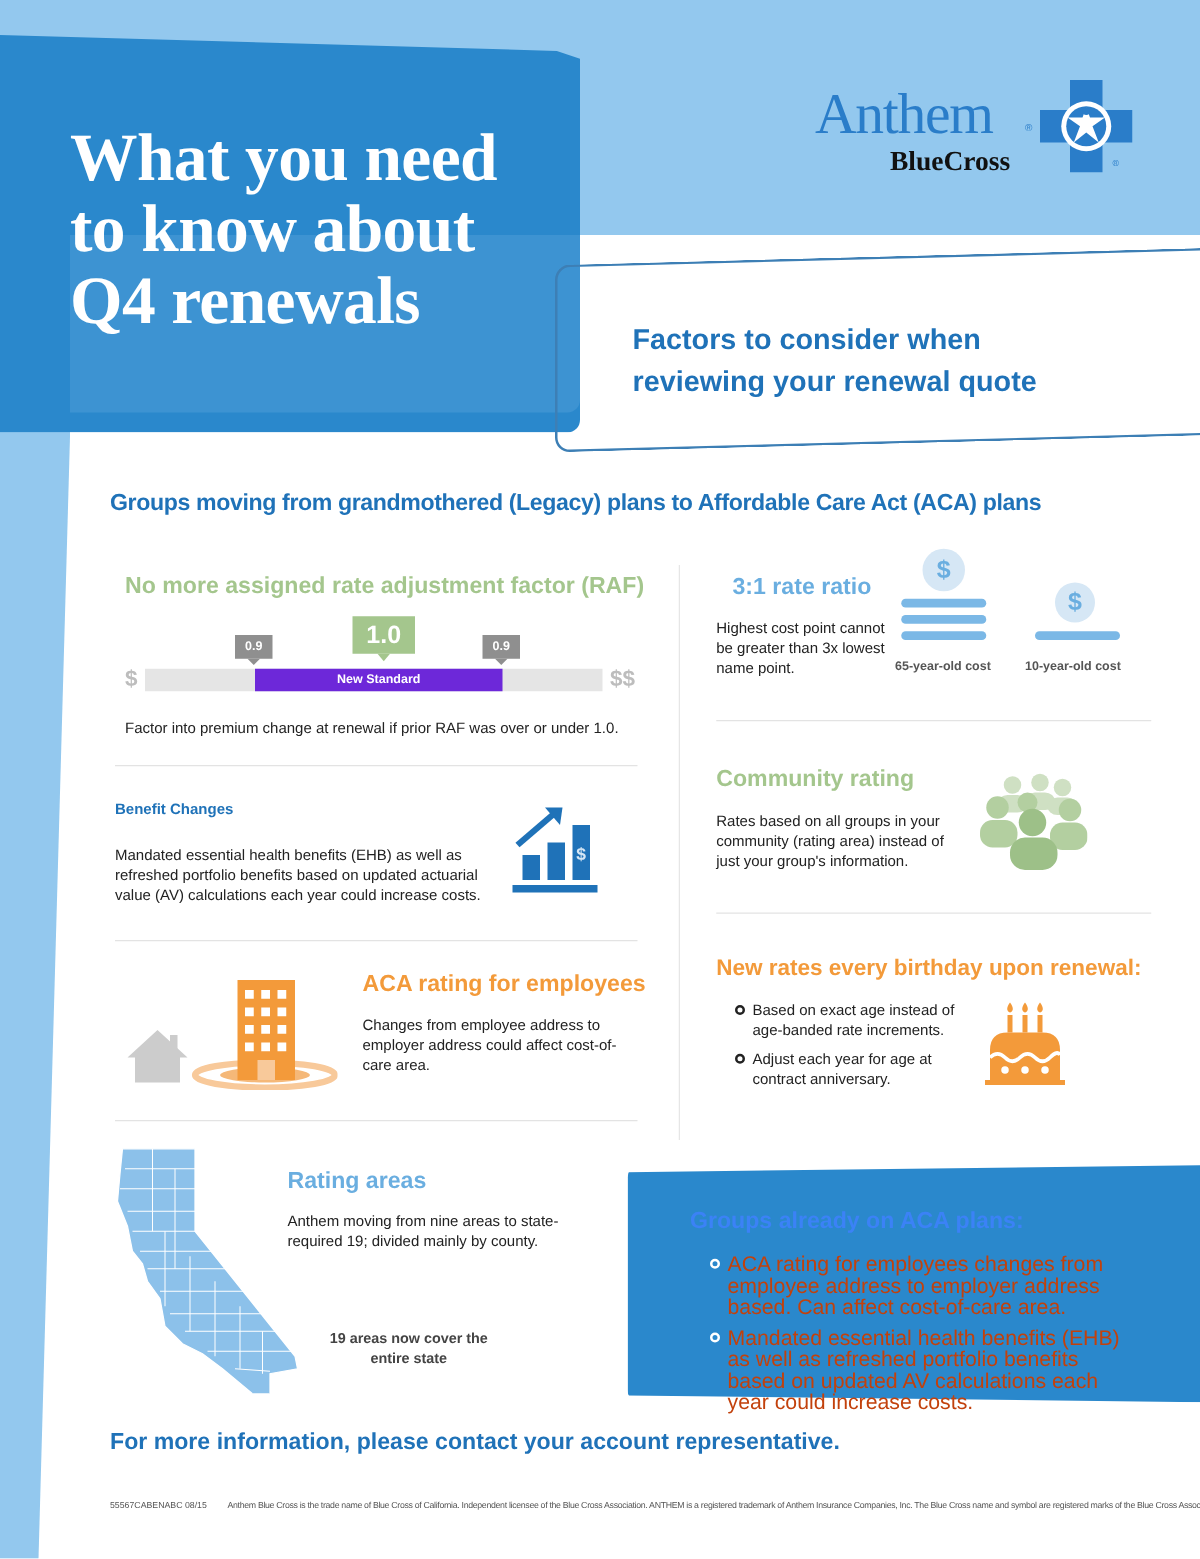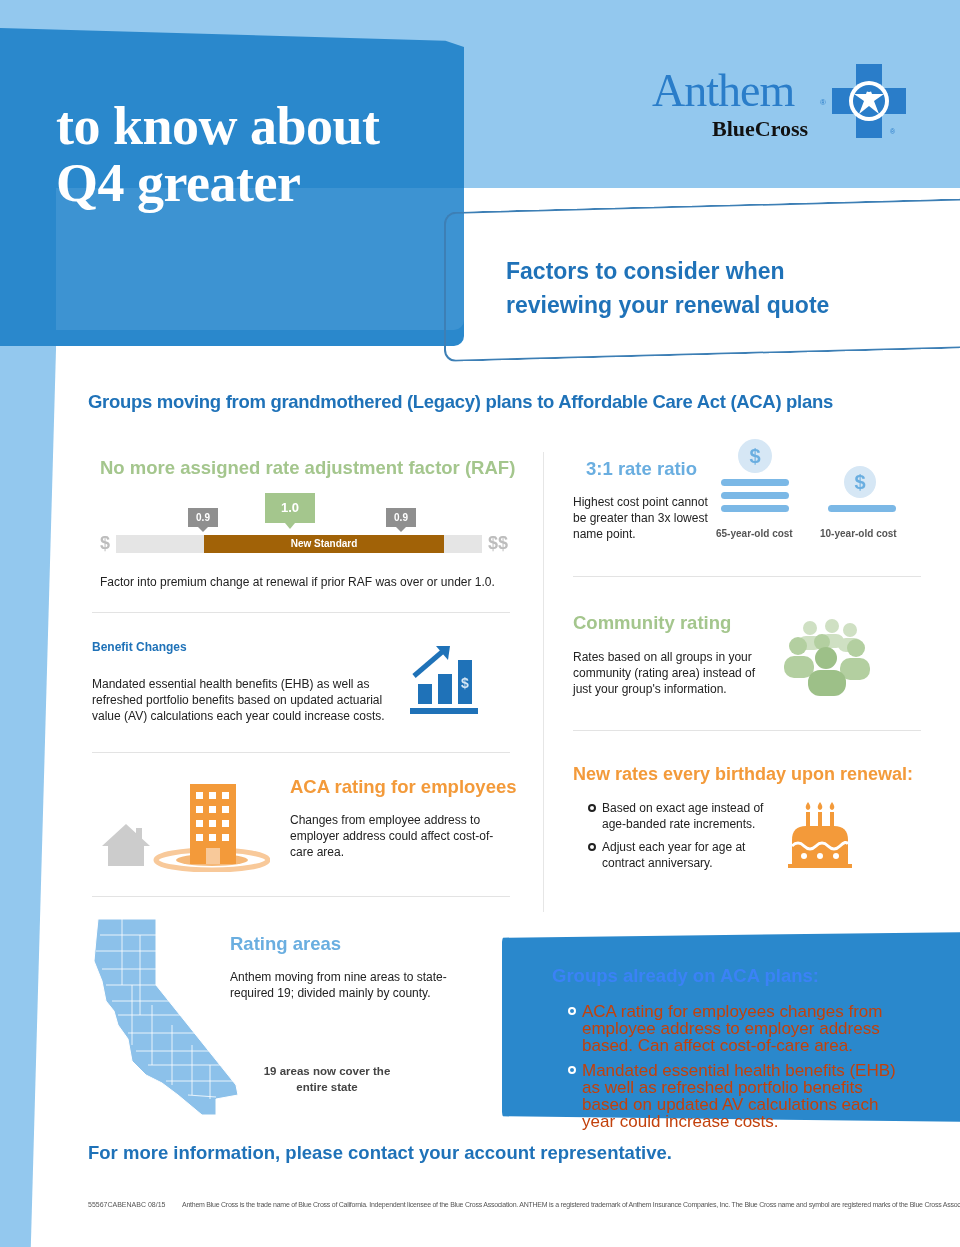--- a/index.html
+++ b/index.html
@@ -39,28 +39,28 @@
   .h-lightblue { color: #6aaee0; font-weight: bold; }
   .h-orange { color: #f39a3a; font-weight: bold; }
   .body-text { font-size: 12px; line-height: 16px; color: #222; }
   .abs { position: absolute; }
   .divider { position: absolute; height: 1px; background: #e3e3e3; }
   .vdivider { position: absolute; width: 1px; background: #e6e6e6; }
 
   
   .raf-title { left: 100px; top: 457px; font-size: 18.5px; }
   .raf-track { left: 116px; top: 535px; width: 366px; height: 18px; background: #e5e5e5; }
-  .raf-fill { left: 204px; top: 535px; width: 240px; height: 18px; background: #a16207; color: #fff; font-size: 10px; font-weight: bold; text-align: center; line-height: 18px; }
+  .raf-fill { left: 204px; top: 535px; width: 198px; height: 18px; background: #6d28d9; color: #fff; font-size: 10px; font-weight: bold; text-align: center; line-height: 18px; }
   .raf-dollar-left { left: 100px; top: 533px; font-size: 18px; font-weight: bold; color: #bdbdbd; }
   .raf-dollar-right { left: 488px; top: 533px; font-size: 18px; font-weight: bold; color: #bdbdbd; }
   .raf-tag { background: #8f8f8f; color: #fff; font-size: 10px; font-weight: bold; text-align: center; }
   .raf-tag::after { content: ""; position: absolute; left: 50%; bottom: -5px; margin-left: -5px; border-left: 5px solid transparent; border-right: 5px solid transparent; border-top: 5px solid #8f8f8f; }
   .raf-tag-09 { left: 188px; top: 508px; width: 30px; height: 19px; line-height: 19px; }
   .raf-tag-11 { left: 386px; top: 508px; width: 30px; height: 19px; line-height: 19px; }
-  .raf-tag-10 { left: 265px; top: 493px; width: 50px; height: 30px; line-height: 30px; background: #a4c68d; font-size: 13px; }
+  .raf-tag-10 { left: 282px; top: 493px; width: 50px; height: 30px; line-height: 30px; background: #a4c68d; font-size: 20px; }
   .raf-tag-10::after { border-top-color: #a4c68d; bottom: -6px; border-top-width: 6px; }
   .raf-note { left: 100px; top: 574px; }
 
   
   .ratio-title { left: 586px; top: 458px; font-size: 18.5px; }
   .ratio-text { left: 573px; top: 494px; width: 140px; }
   .coin { width: 34px; height: 34px; border-radius: 50%; background: #d6e7f5; color: #6aaee0; font-weight: bold; font-size: 20px; text-align: center; line-height: 34px; }
   .bar { height: 7px; border-radius: 4px; background: #7bb8e6; }
   .ratio-label { font-size: 10px; font-weight: bold; color: #555; }
 
@@ -102,22 +102,23 @@
 </style>
 </head>
 <body>
 
 <div class="bg-top"></div>
 <div class="bg-left-strip"></div>
 <div class="title-panel"></div>
 <div class="title-panel-lower"></div>
 
 <h1 class="main-title">
+  <div>What you need</div>
   <div>to know about</div>
-  <div>Q4 greater</div>
+  <div>Q4 renewals</div>
 </h1>
 
 <div class="logo">
   <span class="logo-anthem">Anthem</span>
   <span class="logo-reg1">®</span>
   <span class="logo-bluecross">BlueCross</span>
   <svg class="logo-cross" viewBox="0 0 74 74">
     <path d="M24 0 H50 V24 H74 V50 H50 V74 H24 V50 H0 V24 H24 Z" fill="#2a7dc9"></path>
     <circle cx="37" cy="37" r="20" fill="#fff"></circle>
     <circle cx="37" cy="37" r="16" fill="#2a7dc9"></circle>

